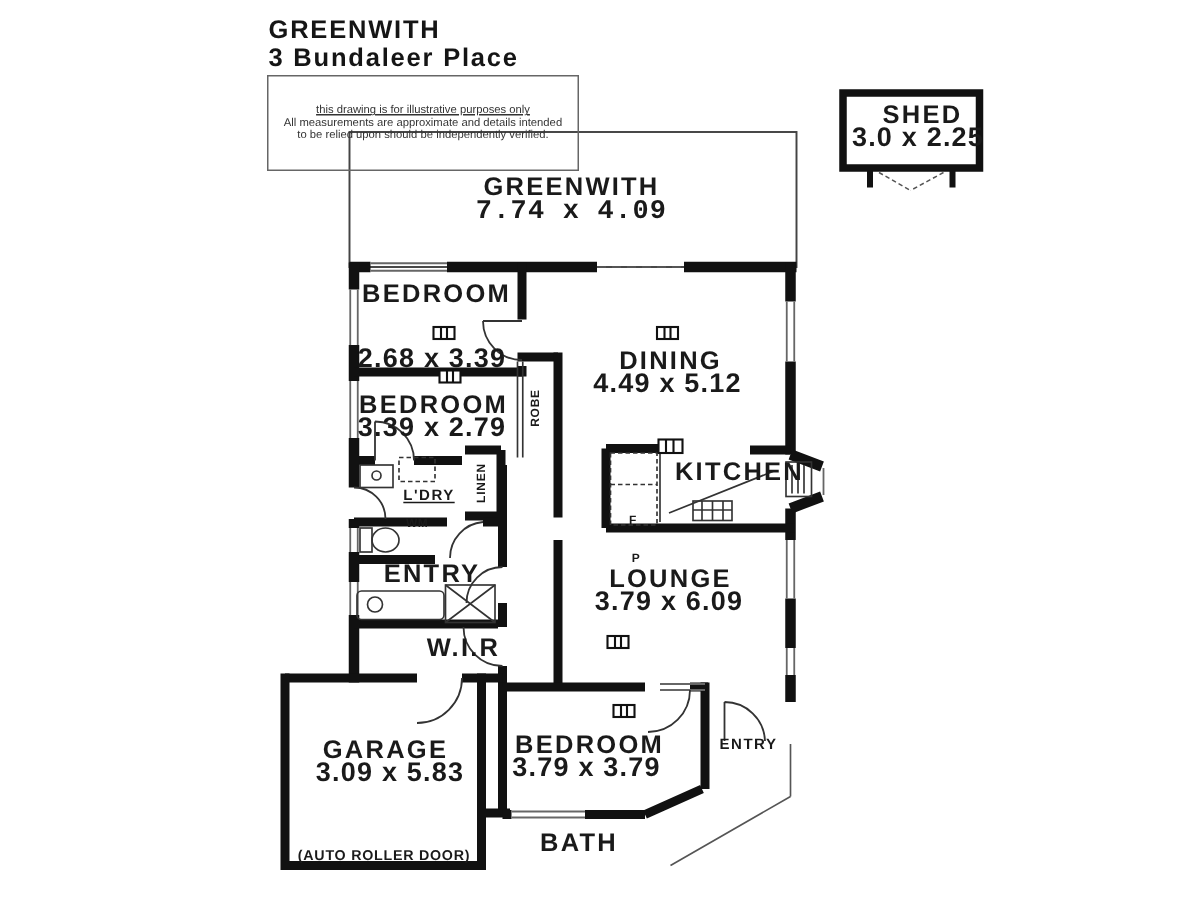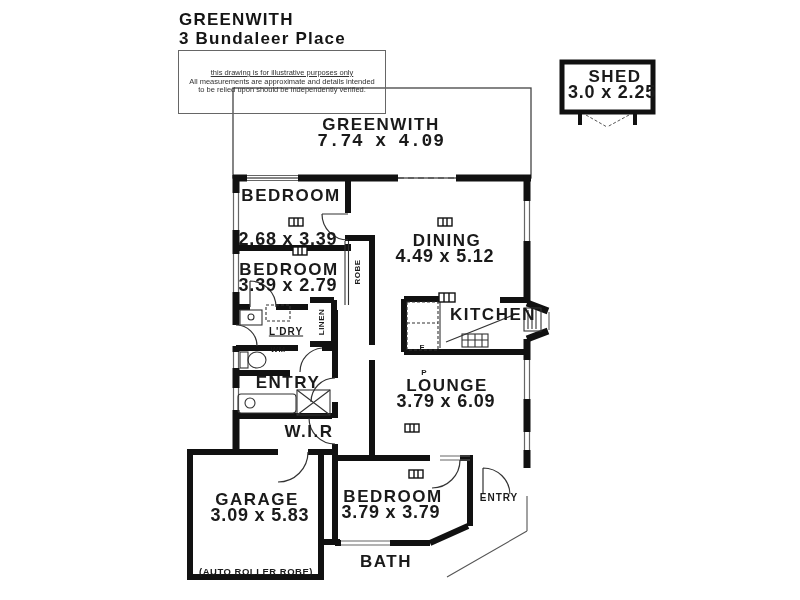--- a/index.html
+++ b/index.html
@@ -194,21 +194,21 @@
   <div class="lbl vert" style="left:357px;top:272px;">ROBE</div>
 
   <div class="lbl room" style="left:288px;top:383px;">ENTRY</div>
   <div class="lbl room" style="left:286px;top:432px;margin-left:23px;">W.I.R</div>
 
   <div class="lbl room" style="left:447px;top:386px;">LOUNGE</div>
   <div class="lbl dims" style="left:446px;top:401px;">3.79 x 6.09</div>
 
   <div class="lbl room" style="left:257px;top:500px;">GARAGE</div>
   <div class="lbl dims" style="left:260px;top:515px;">3.09 x 5.83</div>
-  <div class="lbl" style="left:256px;top:571px;font-size:9.5px;letter-spacing:0.5px;">(AUTO ROLLER ROBE)</div>
+  <div class="lbl" style="left:256px;top:571px;font-size:9.5px;letter-spacing:0.5px;">(AUTO ROLLER DOOR)</div>
 
   <div class="lbl room" style="left:393px;top:497px;">BEDROOM</div>
   <div class="lbl dims" style="left:391px;top:512px;">3.79 x 3.79</div>
 
   <div class="lbl small" style="left:499px;top:497px;">ENTRY</div>
   <div class="lbl room" style="left:386px;top:562px;">BATH</div>
 
 </div>
 
 </body></html>

